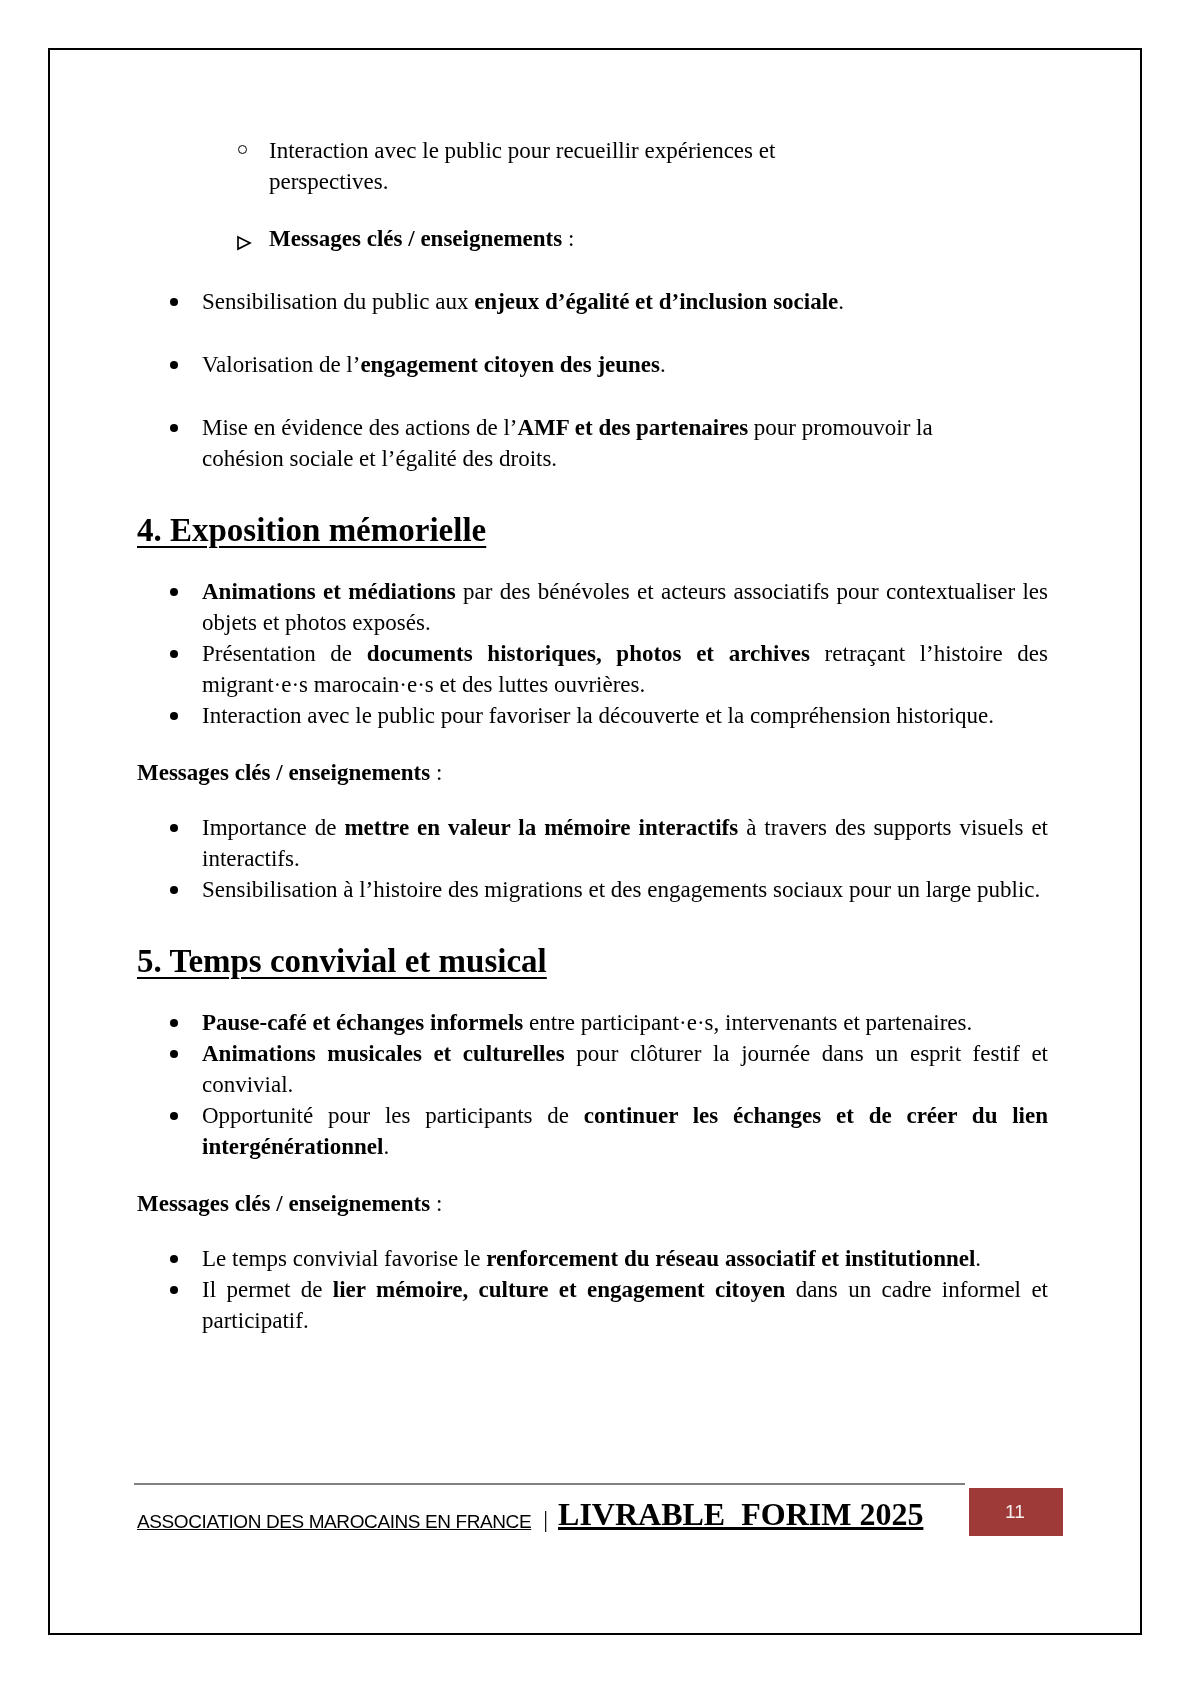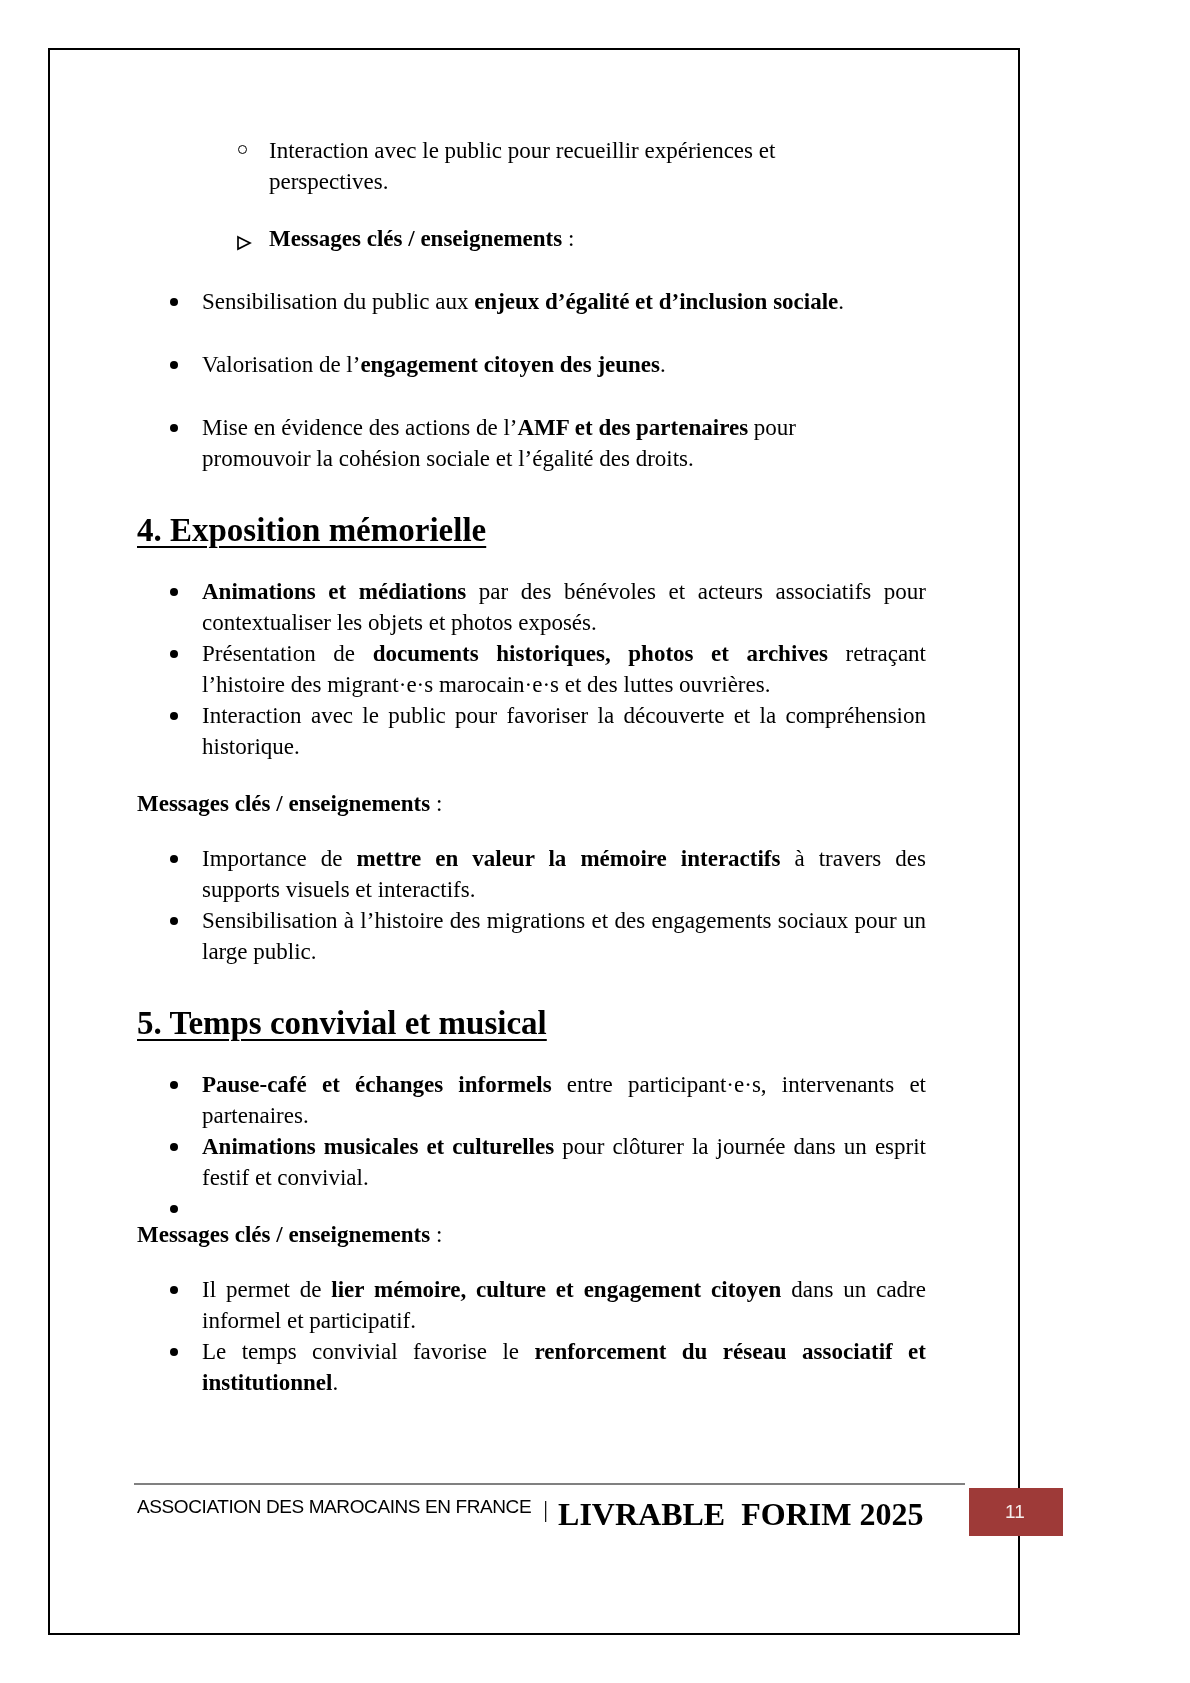--- a/index.html
+++ b/index.html
@@ -1,18 +1,18 @@
 <!DOCTYPE html>
 <html lang="fr"><head>
 <meta charset="utf-8">
 <style>
   html,body{margin:0;padding:0;background:#ffffff;}
   body{width:1190px;height:1683px;position:relative;font-family:"Liberation Serif",serif;color:#000;}
   .page{
-    position:absolute;left:48px;top:48px;width:972px;height:1587px;
+    position:absolute;left:48px;top:48px;width:1094px;height:1587px;
     border:2px solid #000;box-sizing:border-box;background:#fff;
   }
   .doc-body{
     position:absolute;left:87px;top:85px;right:92px;
     font-size:23px;line-height:31px;
   }
   .blk{position:relative;}
   .txt b{font-weight:bold;}
   
   .sub-bullet{padding-left:132px;padding-right:150px;margin:0 0 26px 0;text-align:left;}
@@ -30,21 +30,21 @@
   .bullet .disc,.bullet-left .disc{
     position:absolute;left:33px;top:12px;width:8px;height:8px;border-radius:50%;background:#000;display:block;
   }
   
   .heading{margin:38px 0 28px 0;font-size:33px;line-height:36px;font-weight:bold;}
   .heading .heading-text{text-decoration:underline;text-decoration-thickness:2px;text-underline-offset:5px;}
   
   .label{margin:26px 0 24px 0;}
   
   .footer-rule{position:absolute;left:84px;top:1433px;width:831px;height:2px;background:#808080;}
-  .footer-row{position:absolute;left:87px;top:1446px;display:flex;align-items:flex-start;white-space:pre;}
+  .footer-row{position:absolute;left:87px;top:1446px;display:flex;align-items:flex-end;white-space:pre;text-decoration:underline;}
   .footer-org{font-family:"Liberation Sans",sans-serif;font-size:19px;letter-spacing:-0.4px;}
   .footer-sep{font-size:24px;padding:0 10px 0 12px;font-weight:400;}
   .footer-doc{font-size:32px;font-weight:bold;white-space:pre;}
   .page-num-box{
     position:absolute;left:919px;top:1438px;width:94px;height:48px;
     background:#9e3a38;color:#f5efed;font-family:"Liberation Sans",sans-serif;
     font-size:19px;line-height:48px;padding-left:36px;box-sizing:border-box;
   }
 </style>
 </head>
@@ -62,24 +62,24 @@
       <div class="blk heading"><span class="heading-text">4. Exposition mémorielle</span></div>
       <div class="blk bullet"><span class="disc"></span><span class="txt"><b>Animations et médiations</b><span> par des bénévoles et acteurs associatifs pour contextualiser les objets et photos exposés.</span></span></div>
       <div class="blk bullet"><span class="disc"></span><span class="txt"><span>Présentation de </span><b>documents historiques, photos et archives</b><span> retraçant l’histoire des migrant·e·s marocain·e·s et des luttes ouvrières.</span></span></div>
       <div class="blk bullet"><span class="disc"></span><span class="txt"><span>Interaction avec le public pour favoriser la découverte et la compréhension historique.</span></span></div>
       <div class="blk label"><span class="txt"><b>Messages clés / enseignements</b><span> :</span></span></div>
       <div class="blk bullet"><span class="disc"></span><span class="txt"><span>Importance de </span><b>mettre en valeur la mémoire interactifs</b><span> à travers des supports visuels et interactifs.</span></span></div>
       <div class="blk bullet"><span class="disc"></span><span class="txt"><span>Sensibilisation à l’histoire des migrations et des engagements sociaux pour un large public.</span></span></div>
       <div class="blk heading"><span class="heading-text">5. Temps convivial et musical</span></div>
       <div class="blk bullet"><span class="disc"></span><span class="txt"><b>Pause-café et échanges informels</b><span> entre participant·e·s, intervenants et partenaires.</span></span></div>
       <div class="blk bullet"><span class="disc"></span><span class="txt"><b>Animations musicales et culturelles</b><span> pour clôturer la journée dans un esprit festif et convivial.</span></span></div>
-      <div class="blk bullet"><span class="disc"></span></div>
+      <div class="blk bullet"><span class="disc"></span><span class="txt"><span>Opportunité pour les participants de </span><b>continuer les échanges et de créer du lien intergénérationnel</b><span>.</span></span></div>
       <div class="blk label"><span class="txt"><b>Messages clés / enseignements</b><span> :</span></span></div>
+      <div class="blk bullet"><span class="disc"></span><span class="txt"><span>Le temps convivial favorise le </span><b>renforcement du réseau associatif et institutionnel</b><span>.</span></span></div>
       <div class="blk bullet"><span class="disc"></span><span class="txt"><span>Il permet de </span><b>lier mémoire, culture et engagement citoyen</b><span> dans un cadre informel et participatif.</span></span></div>
-      <div class="blk bullet"><span class="disc"></span><span class="txt"><span>Le temps convivial favorise le </span><b>renforcement du réseau associatif et institutionnel</b><span>.</span></span></div>
     </main>
 
   <div class="footer-rule" style="background: rgb(128, 128, 128);"></div>
 
   <div class="footer-row">
     <span class="footer-org">ASSOCIATION DES MAROCAINS EN FRANCE</span>
     <span class="footer-sep">|</span>
     <span class="footer-doc">LIVRABLE  FORIM 2025</span>
   </div>
 

